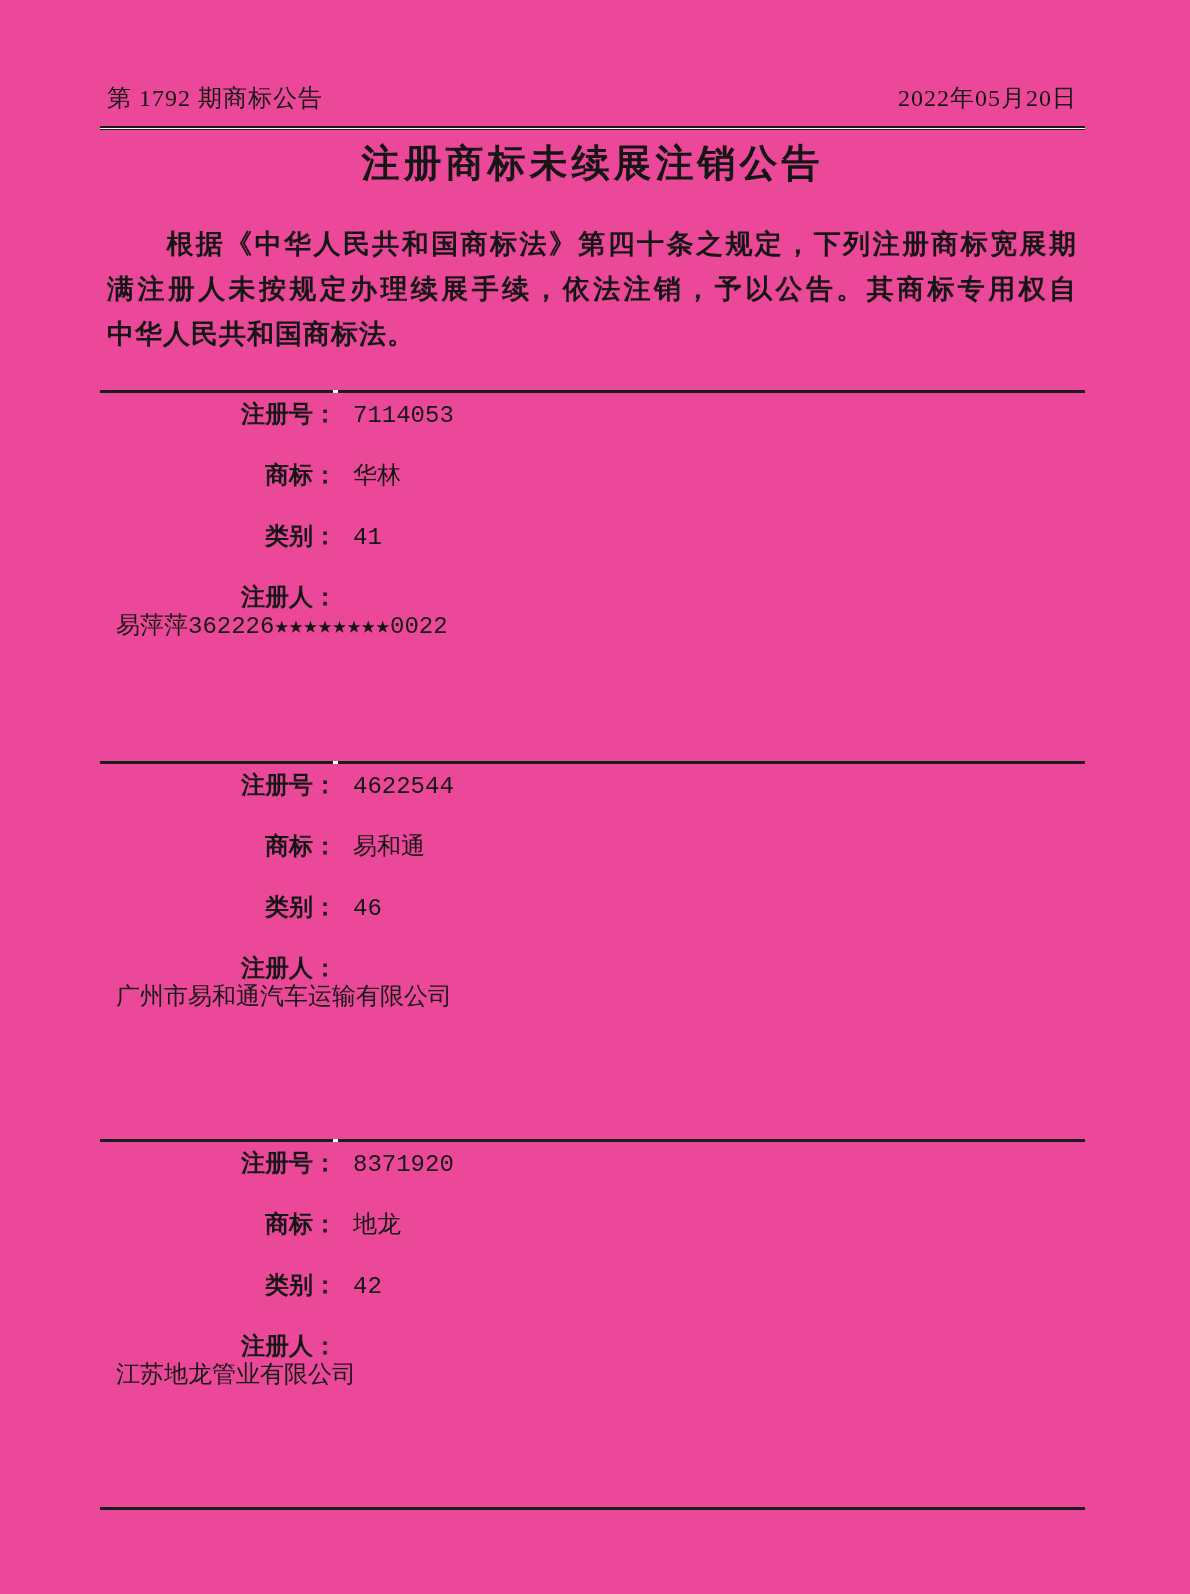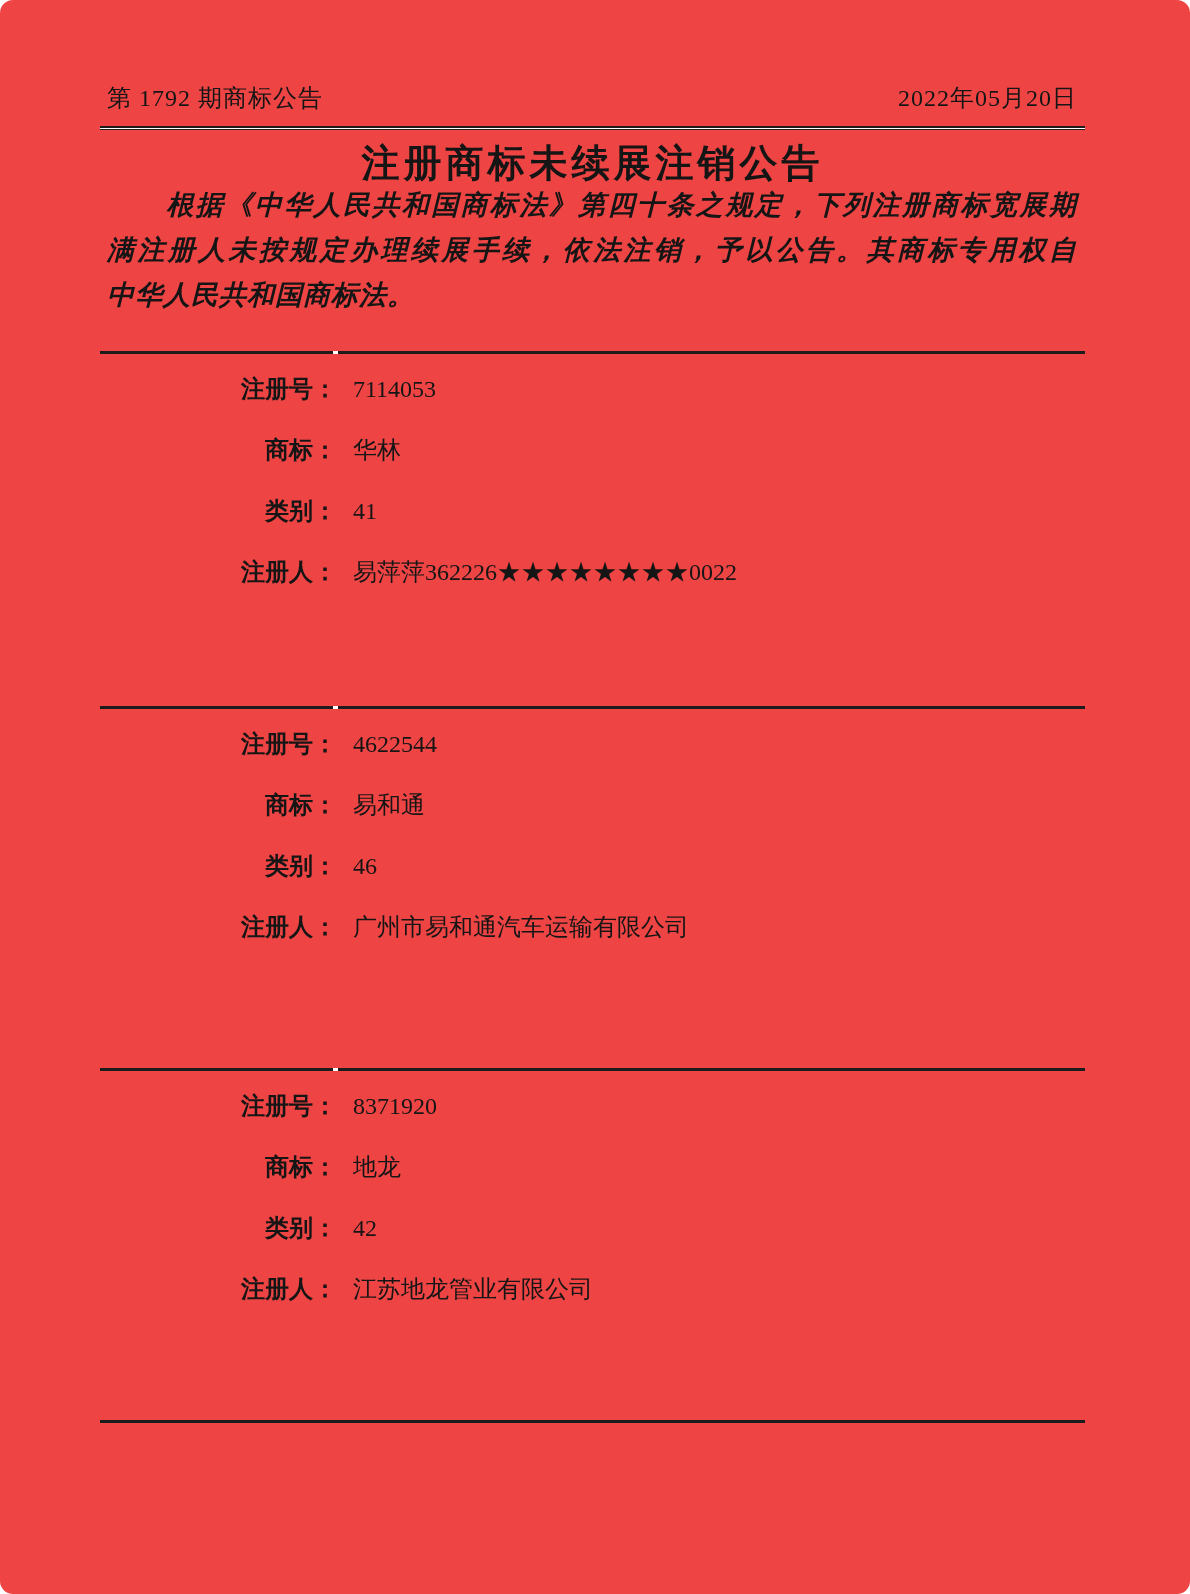--- a/index.html
+++ b/index.html
@@ -8,22 +8,21 @@
     height: 1594px;
     background: #ffffff;
     color: #151515;
     font-family: "Liberation Serif", "DejaVu Serif", serif;
     overflow: hidden;
   }
   .page {
     position: relative;
     width: 1190px;
     height: 1594px;
-    background: #ef4444;
-    border-radius: 13px;
+    background: #ec4899;
   }
   .content {
     margin: 0 105px 0 100px; 
   }
 
   
   .header {
     display: flex;
     justify-content: space-between;
     align-items: flex-end;
@@ -45,40 +44,41 @@
   .title {
     margin: 13px 0 0 0;
     text-align: center;
     font-size: 38px;
     line-height: 40px;
     font-weight: bold;
     letter-spacing: 4px;
   }
 
   .intro {
+    margin-top: 39px;
     padding: 0 8px 0 7px;
     font-size: 27px;
     font-weight: bold;
     line-height: 45px;
     letter-spacing: 1px;
-    font-style: italic;
   }
   .intro .line {
     text-align: justify;
     text-align-last: justify;
   }
   .intro .line.first { text-indent: 2.2em; }
   .intro .line.last  { text-align-last: left; }
 
   .records { margin-top: 33px; }
 
   .record {
     position: relative;
     border-top: 3px solid #1c1c1c;
-    padding: 21px 0 120px 0;
+    padding: 9px 0 120px 0;
+    font-family: Liberation Mono, monospace;
   }
   
   .record::after {
     content: "";
     position: absolute;
     top: -3px;
     left: 233px;
     width: 5px;
     height: 3px;
     background: #ffffff;
@@ -86,21 +86,21 @@
   .record.r2 { padding-bottom: 127px; }
   .record.r3 { padding-bottom: 117px; }
 
   .row {
     display: flex;
     align-items: baseline;
     font-size: 24px;
     line-height: 28px;
     margin-bottom: 33px;
   }
-  .row:last-child { margin-bottom: 0; }
+  .row:last-child { margin-bottom: 0; flex-direction: column; }
   .lbl {
     flex: none;
     width: 237px;
     text-align: right;
     font-weight: bold;
   }
   .val {
     padding-left: 16px;
   }
 

